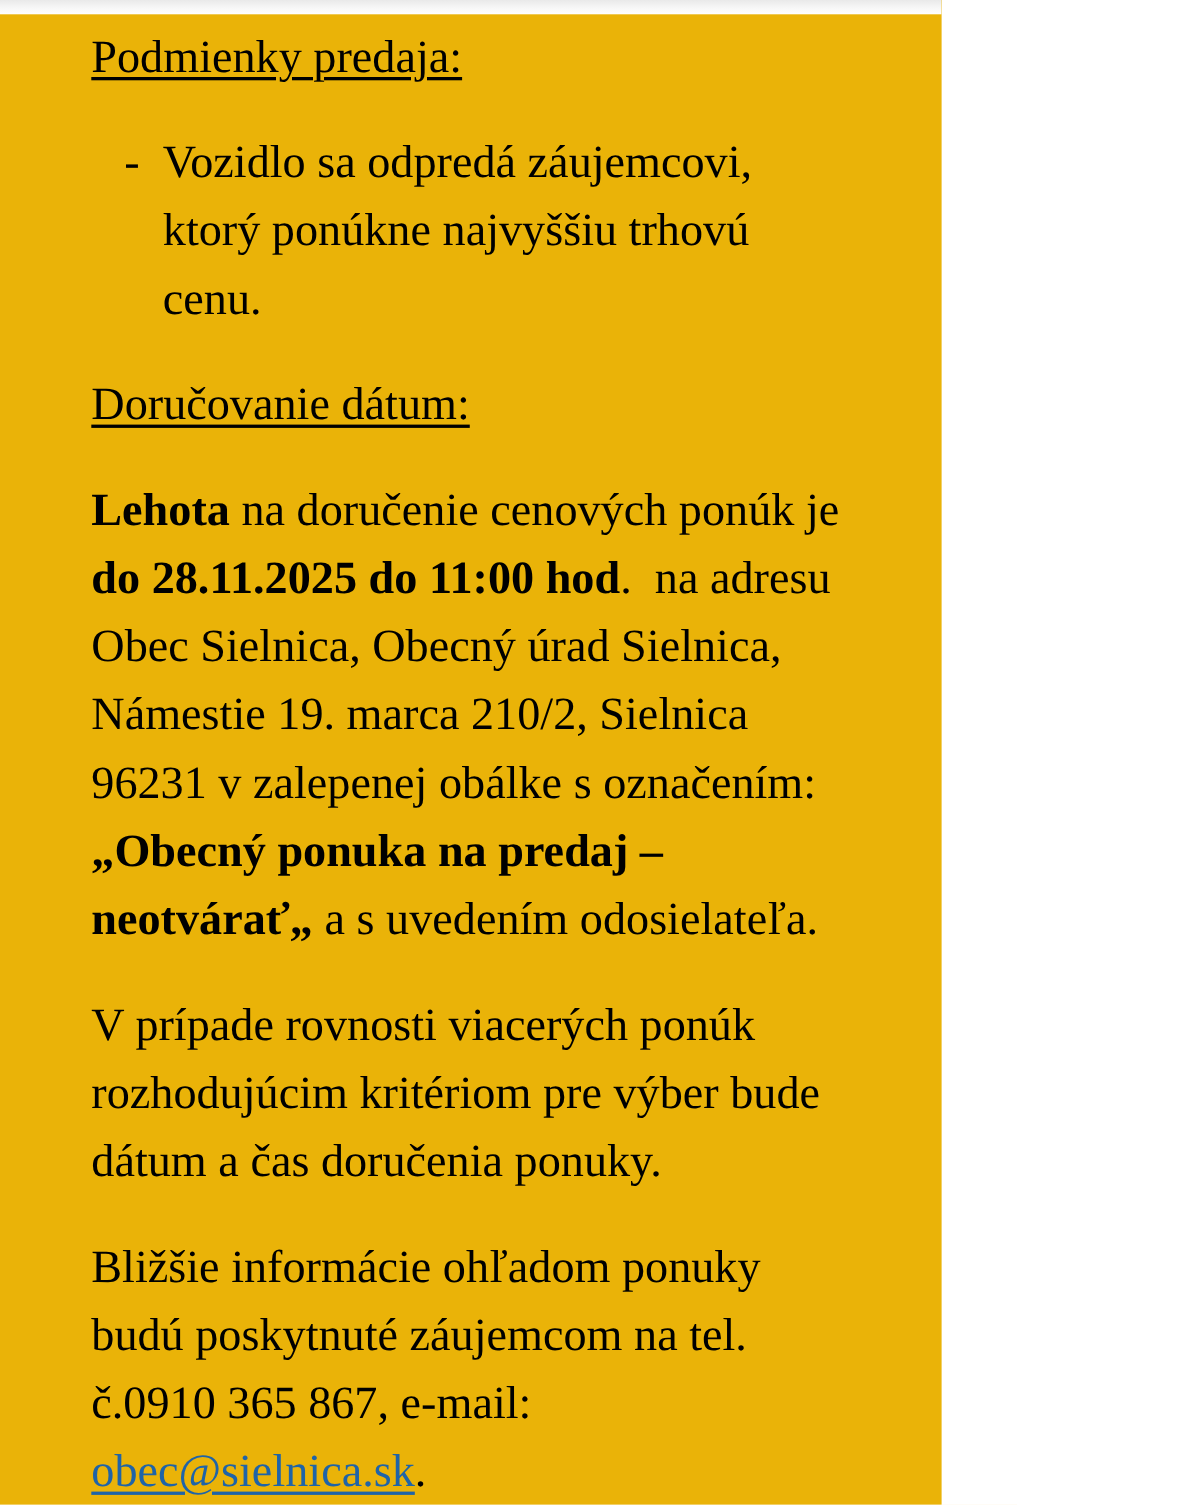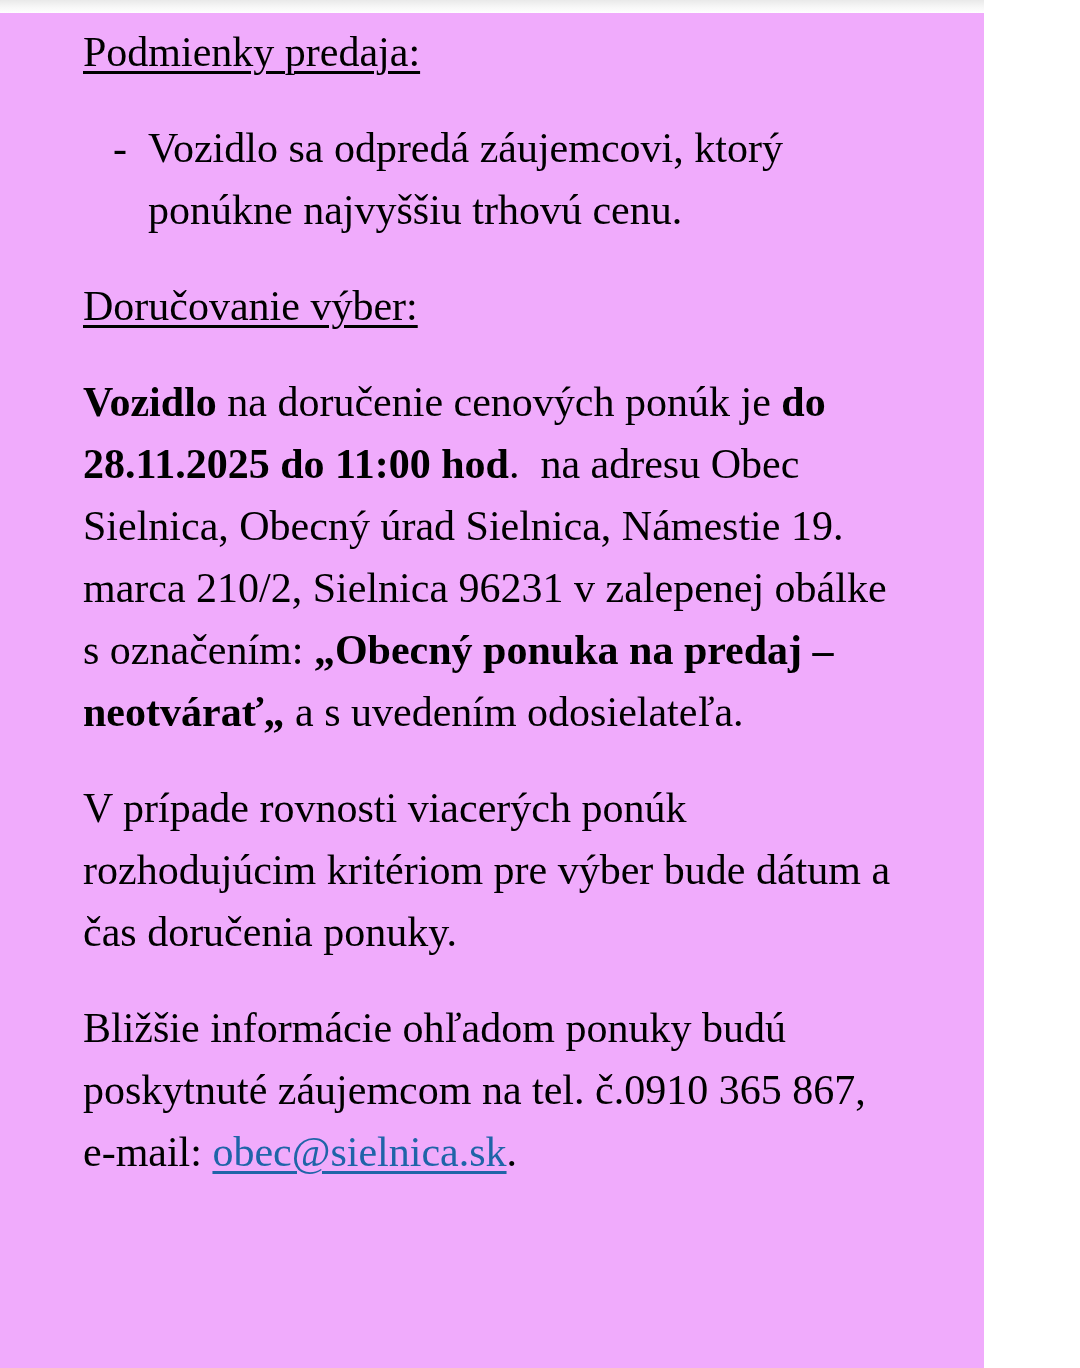--- a/index.html
+++ b/index.html
@@ -2,23 +2,23 @@
 <html><head>
 <meta charset="utf-8">
 <style>
   html, body {
     margin: 0;
     padding: 0;
     background: #ffffff;
   }
   .page {
     position: relative;
-    width: 984px;
+    width: 856px;
     height: 1368px;
-    background: #f0abfc;
+    background: #eab308;
     overflow: hidden;
     font-family: "Liberation Serif", serif;
     font-size: 42px;
     line-height: 62px;
     color: #000000;
   }
   .top-shade {
     position: absolute;
     top: 0; left: 0; right: 0;
     height: 13px;
@@ -56,18 +56,18 @@
   }
 </style>
 </head>
 <body>
 
 <div class="page">
   <div class="top-shade"></div>
   <div class="doc">
       <p class="para heading"><span class="u">Podmienky predaja:</span></p>
       <p class="para bullet"><span class="marker">-</span><span>Vozidlo sa odpredá záujemcovi, ktorý ponúkne najvyššiu trhovú cenu.</span></p>
-      <p class="para heading"><span class="u">Doručovanie výber:</span></p>
-      <p class="para body"><span class="b">Vozidlo</span><span> na doručenie cenových ponúk je </span><span class="b">do 28.11.2025 do 11:00 hod</span><span>.  na adresu Obec Sielnica, Obecný úrad Sielnica, Námestie 19. marca 210/2, Sielnica 96231 v zalepenej obálke s označením: </span><span class="b">„Obecný ponuka na predaj – neotvárať„</span><span> a s uvedením odosielateľa.</span></p>
+      <p class="para heading"><span class="u">Doručovanie dátum:</span></p>
+      <p class="para body"><span class="b">Lehota</span><span> na doručenie cenových ponúk je </span><span class="b">do 28.11.2025 do 11:00 hod</span><span>.  na adresu Obec Sielnica, Obecný úrad Sielnica, Námestie 19. marca 210/2, Sielnica 96231 v zalepenej obálke s označením: </span><span class="b">„Obecný ponuka na predaj – neotvárať„</span><span> a s uvedením odosielateľa.</span></p>
       <p class="para body"><span>V prípade rovnosti viacerých ponúk rozhodujúcim kritériom pre výber bude dátum a čas doručenia ponuky.</span></p>
       <p class="para body"><span>Bližšie informácie ohľadom ponuky budú poskytnuté záujemcom na tel. č.0910 365 867, e-mail: </span><a class="link" href="#">obec@sielnica.sk</a><span>.</span></p>
     </div>
 </div>
 
 </body></html>

